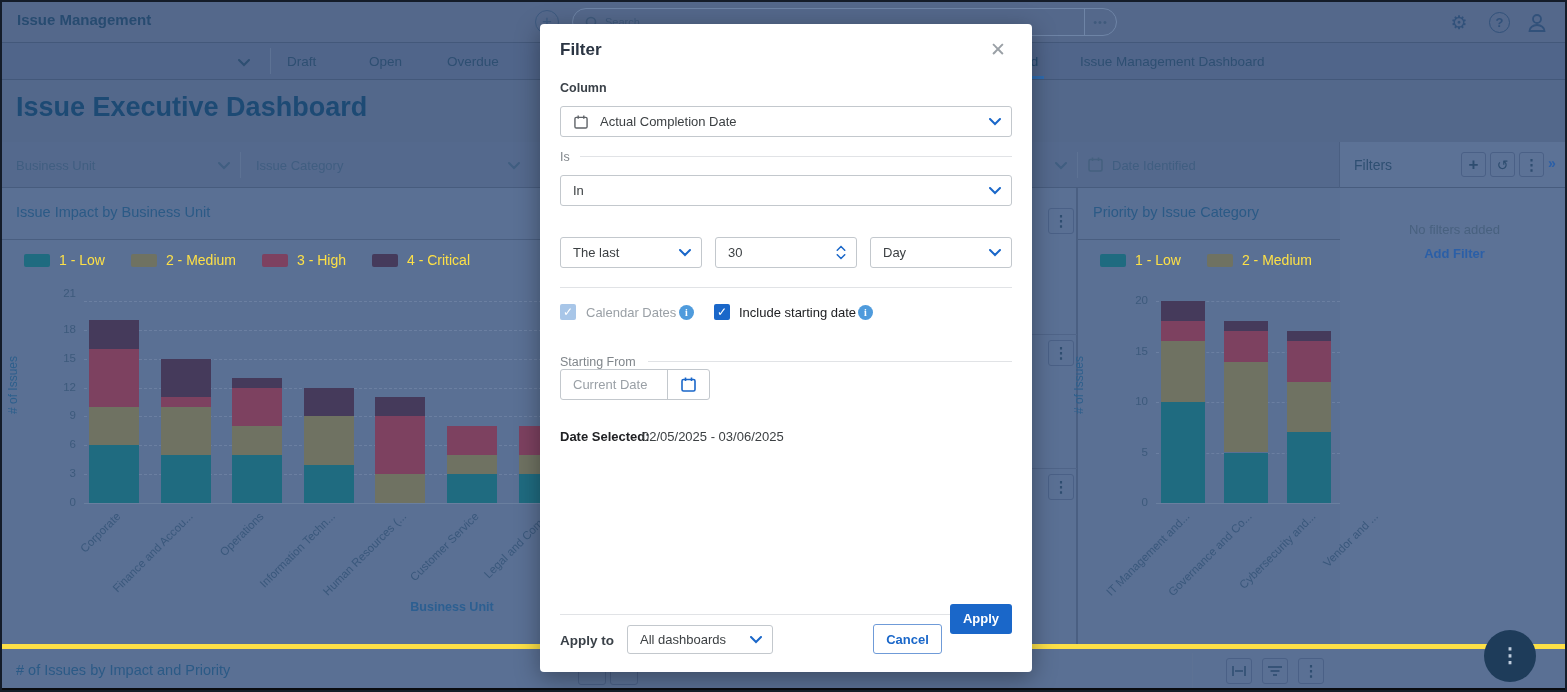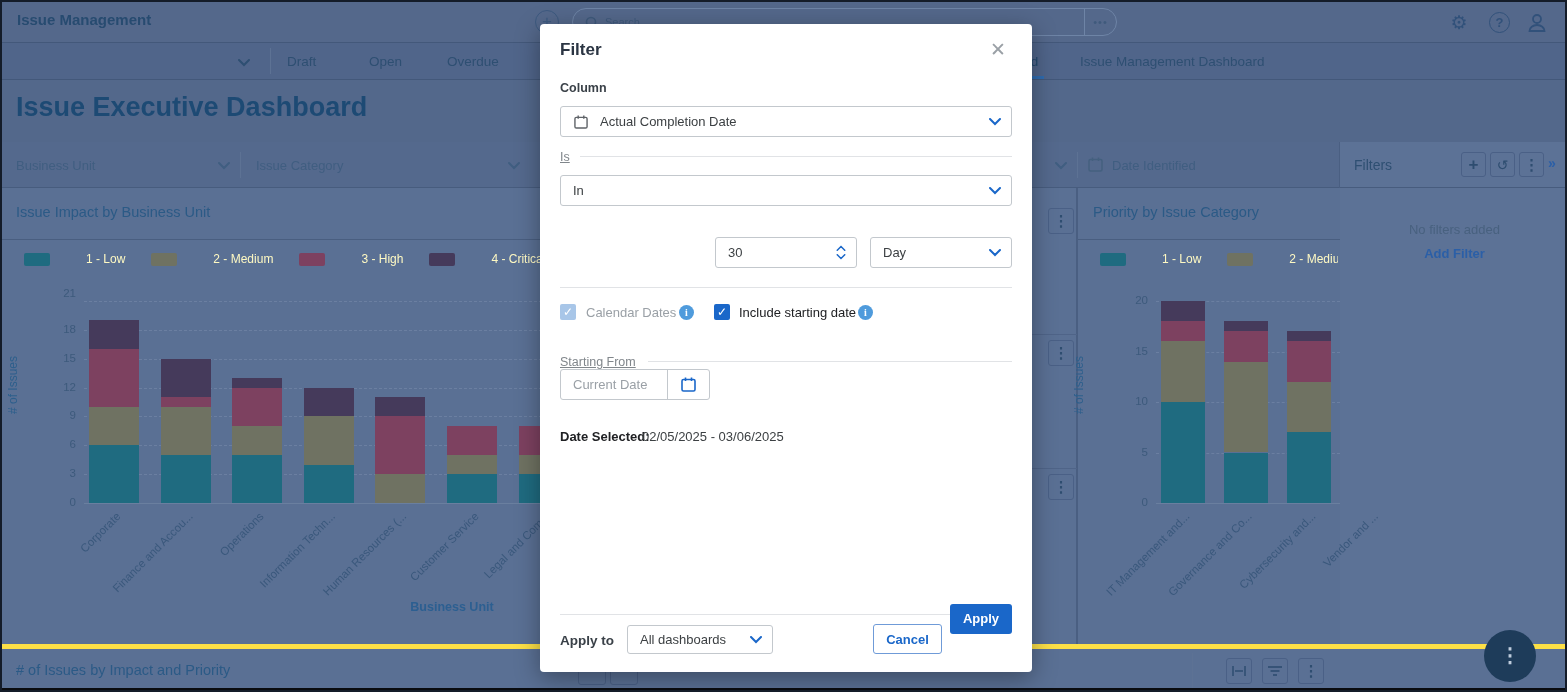--- a/index.html
+++ b/index.html
@@ -32,21 +32,21 @@
   .filterrow { left:0; top:140px; width:100%; height:46px; background:#54698d; border-bottom:1px solid #475c7e; }
   .frlabel { top:16px; color:#405e81; font-size:13px; white-space:nowrap; }
   .chev { width:12px; height:8px; }
 
   .panel { background:#5a7094; }
   .panel-title { color:#2b5a86; font-size:14.5px; white-space:nowrap; }
   .hdr-border { height:1px; background:#495e80; }
   .legend { display:flex; gap:26px; align-items:center; }
   .legend-item { display:flex; gap:9px; align-items:center; }
   .legend-swatch { width:26px; height:13px; border-radius:2px; }
-  .legend-label { color:#fef9c3; font-size:12px; white-space:nowrap;margin-left:27px; }
+  .legend-label { color:#fde047; font-size:14px; white-space:nowrap; }
 
   .tick-label { position:absolute; color:#3d5a7c; font-size:11.5px; text-align:right; }
   .gridline { position:absolute; height:0; border-top:1px dashed rgba(150,170,198,.28); }
   .axisline { position:absolute; height:1px; background:#6a7f9f; }
   .bar-seg { position:absolute; }
   .xlabel { position:absolute; color:#3a587c; font-size:11.5px; white-space:nowrap;
             transform:rotate(-45deg); transform-origin:top right; z-index:3; }
   .ylabel { position:absolute; color:#2d5f8c; font-size:12px; transform:rotate(-90deg); white-space:nowrap; }
   .xaxis-title { position:absolute; color:#2c5f91; font-size:12.5px; font-weight:700; text-align:center; }
 
@@ -63,21 +63,21 @@
   .fab { left:1482px; top:628px; width:52px; height:52px; border-radius:50%; background:#1e3c5a; z-index:5;
          color:#bfcddd; font-size:20px; font-weight:700; text-align:center; line-height:50px; }
   .blackbar { left:0; top:686px; width:100%; height:6px; background:#0a0c10; }
 
   
   .modal { left:538px; top:22px; width:492px; height:648px; background:#fff; border-radius:4px;
            box-shadow:0 6px 24px rgba(0,0,0,.35); z-index:10; }
   .m-title { position:absolute; left:20px; top:16px; font-size:17px; font-weight:700; color:#2b3543; }
   .m-close { position:absolute; left:446px; top:14px; width:24px; height:24px; color:#9aa0a6; font-size:19px; text-align:center; line-height:24px; }
   .m-label { position:absolute; font-size:12.5px; font-weight:700; color:#3a4148; }
-  .m-sublabel { position:absolute; font-size:12.5px; color:#80868b;text-decoration:underline; }
+  .m-sublabel { position:absolute; font-size:12.5px; color:#80868b; }
   .m-line { position:absolute; height:1px; background:#e1e3e6; }
   .m-select { position:absolute; height:31px; border:1px solid #c3c8cd; border-radius:3px; background:#fff;
               display:flex; align-items:center; font-size:13px; color:#3c4043; }
   .m-select .val { flex:1; padding-left:12px; white-space:nowrap; overflow:hidden; }
   .m-select .chev { margin-right:10px; flex:0 0 auto; }
   .m-input { position:absolute; height:31px; border:1px solid #c3c8cd; border-radius:3px; background:#fff;
              display:flex; align-items:center; }
   .m-input input { width:100%; border:none; outline:none; font-size:13px; color:#3c4043; padding-left:12px; font-family:"Liberation Sans",sans-serif; }
   .m-input input::placeholder { color:#9aa0a6; opacity:1; }
   .spinners { display:flex; flex-direction:column; gap:3px; margin-right:10px; }
@@ -332,20 +332,26 @@
 
     <div class="m-sublabel" style="left:20px;top:126px">Is</div>
     <div class="m-line" style="left:40px;top:132px;width:432px"></div>
     <div class="m-select" style="left:20px;top:151px;width:452px">
       <span class="val">In</span>
       <svg class="chev" width="12" height="8" viewBox="0 0 12 8">
           <path d="M1 1 L6 6 L11 1" stroke="#1a67c9" stroke-width="2" fill="none" stroke-linecap="round"></path>
         </svg>
     </div>
 
+    <div class="m-select" style="left:20px;top:213px;width:142px">
+      <span class="val">The last</span>
+      <svg class="chev" width="12" height="8" viewBox="0 0 12 8">
+          <path d="M1 1 L6 6 L11 1" stroke="#1a67c9" stroke-width="2" fill="none" stroke-linecap="round"></path>
+        </svg>
+    </div>
     <div class="m-input" style="left:175px;top:213px;width:142px">
       <input value="30" style="">
       <div class="spinners">
         <svg width="10" height="6" viewBox="0 0 12 8">
             <path d="M1 7 L6 2 L11 7" stroke="#1a67c9" stroke-width="2" fill="none" stroke-linecap="round"></path>
           </svg>
         <svg width="10" height="6" viewBox="0 0 12 8">
             <path d="M1 1 L6 6 L11 1" stroke="#1a67c9" stroke-width="2" fill="none" stroke-linecap="round"></path>
           </svg>
       </div>

